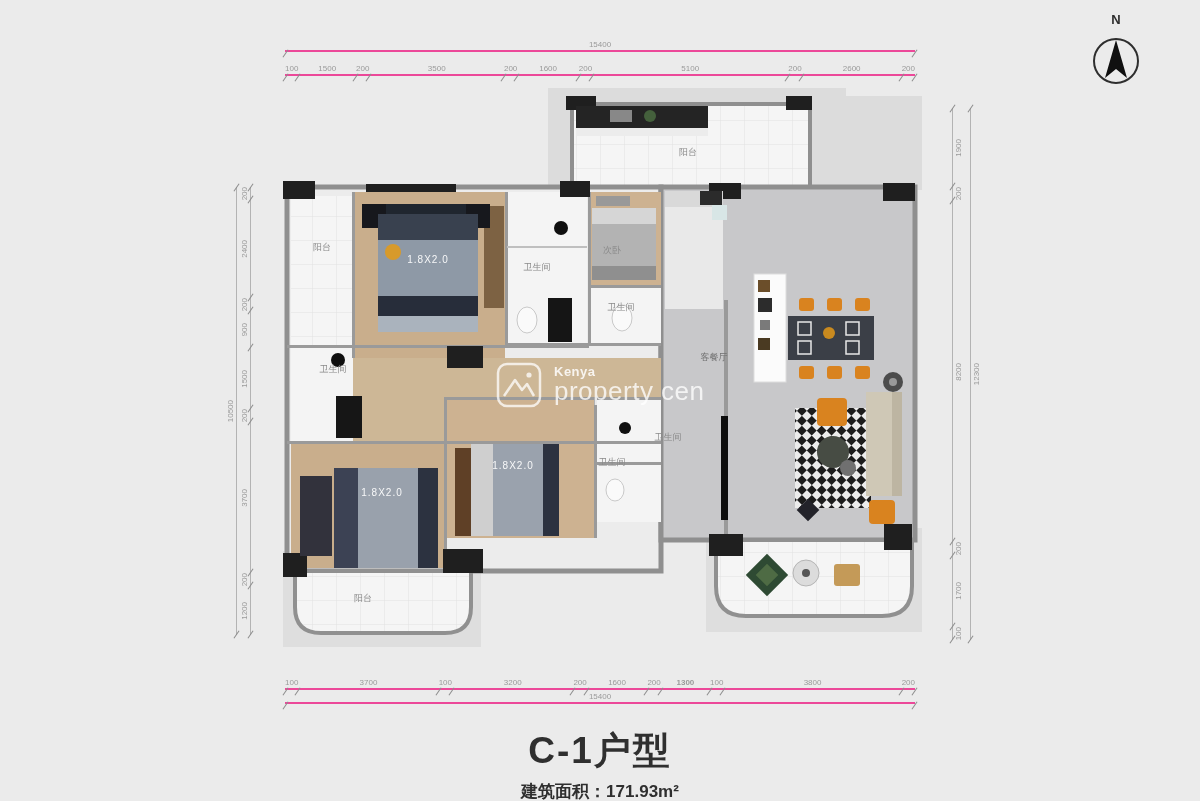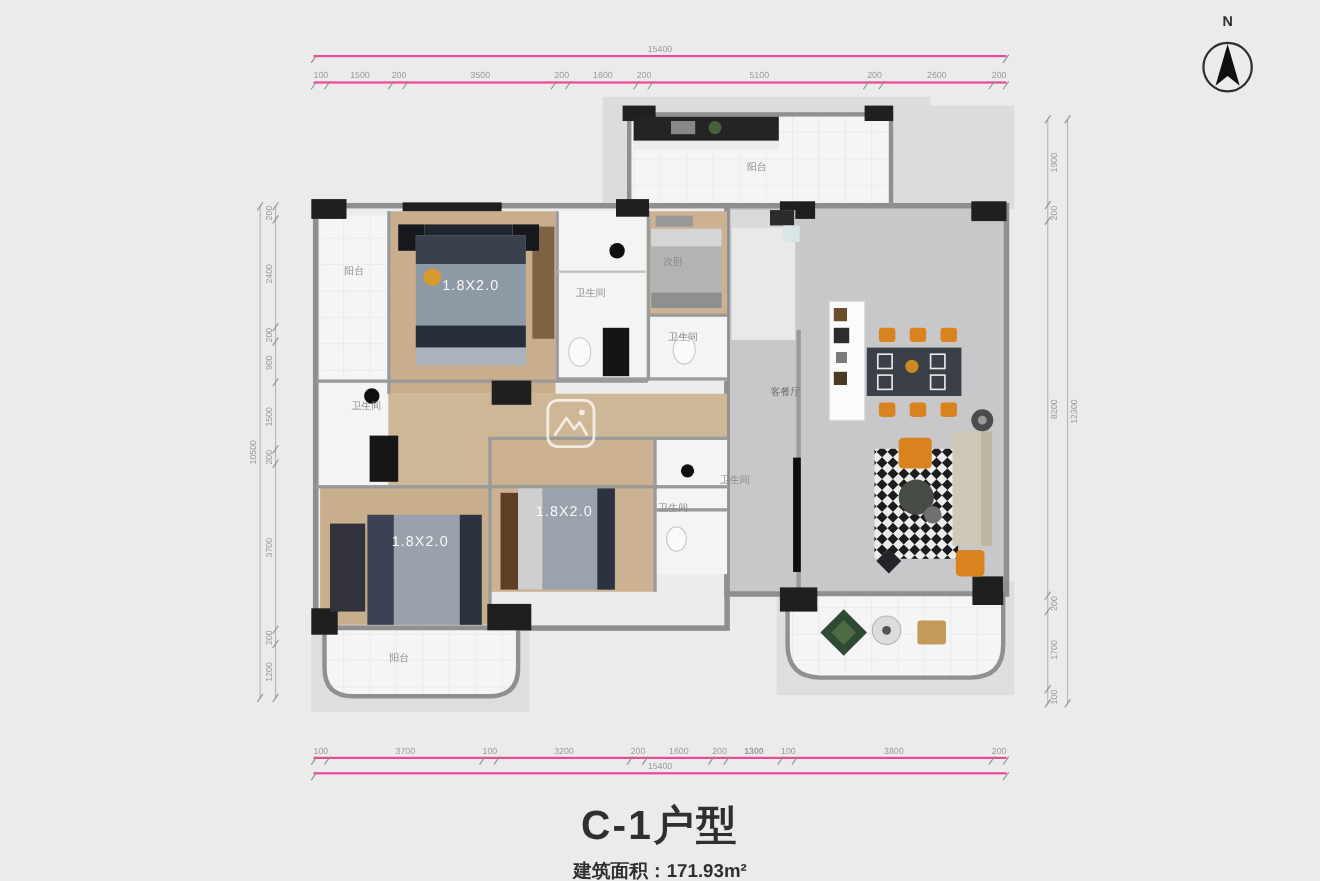--- a/index.html
+++ b/index.html
@@ -22,21 +22,21 @@
 
   .dimv.rev{border-right:none;border-left:1px solid #b3b3b3;}
   .dimv.rev .dim-seg{justify-content:flex-start;}
   .dimv.rev .dim-seg span{margin-right:0;margin-left:1px;}
   .dimv.rev .dim-seg::after{right:auto;left:-5px;}
   .dimv.rev::before{right:auto;left:-5px;}
 
   
   #labels{position:absolute;inset:0;pointer-events:none;}
   .plan-label{position:absolute;transform:translate(-50%,-50%);font-size:9px;color:#8a8a8a;white-space:nowrap;}
-  .plan-label.bed{color:rgba(255,255,255,.92);font-size:13px;letter-spacing:1px;}
+  .plan-label.bed{color:rgba(255,255,255,.92);font-size:10px;letter-spacing:1px;}
   .plan-label.dark{color:#707070;}
 
   
   .compass{position:absolute;left:1090px;top:10px;width:52px;text-align:center;}
   .compass-n{font-size:13px;font-weight:bold;color:#2e2e2e;line-height:20px;}
 
   
   .watermark{position:absolute;left:496px;top:362px;display:flex;align-items:center;gap:12px;pointer-events:none;}
   .wm-text{display:flex;flex-direction:column;line-height:1.05;}
   .wm-brand{font-size:13px;font-weight:600;color:rgba(255,255,255,.85);letter-spacing:.5px;}
@@ -225,32 +225,36 @@
       </g>
     </g>
   </svg>
 
   <div class="watermark">
     <svg width="46" height="46" viewBox="0 0 46 46">
       <rect x="2" y="2" width="42" height="42" rx="9" fill="none" stroke="rgba(255,255,255,.75)" stroke-width="2.5"></rect>
       <polyline points="8,34 19,18 26,28 31,22 38,34" fill="none" stroke="rgba(255,255,255,.75)" stroke-width="2.5" stroke-linejoin="round"></polyline>
       <circle cx="33" cy="13" r="2.6" fill="rgba(255,255,255,.75)"></circle>
     </svg>
+    <div class="wm-text">
+      <span class="wm-brand">Kenya</span>
+      <span class="wm-main">property cen</span>
+    </div>
   </div>
 
   <div id="labels">
       <span class="plan-label" style="left: 322px; top: 247px;">阳台</span>
       <span class="plan-label" style="left: 688px; top: 152px;">阳台</span>
       <span class="plan-label" style="left: 363px; top: 598px;">阳台</span>
       <span class="plan-label" style="left: 537px; top: 267px;">卫生间</span>
       <span class="plan-label" style="left: 621px; top: 307px;">卫生间</span>
       <span class="plan-label" style="left: 333px; top: 369px;">卫生间</span>
       <span class="plan-label" style="left: 668px; top: 437px;">卫生间</span>
       <span class="plan-label" style="left: 612px; top: 462px;">卫生间</span>
-      <span class="plan-label" style="left: 612px; top: 238px;">次卧</span>
+      <span class="plan-label" style="left: 612px; top: 250px;">次卧</span>
       <span class="plan-label dark" style="left: 714px; top: 357px;">客餐厅</span>
       <span class="plan-label bed" style="left: 428px; top: 259px;">1.8X2.0</span>
       <span class="plan-label bed" style="left: 382px; top: 492px;">1.8X2.0</span>
       <span class="plan-label bed" style="left: 513px; top: 465px;">1.8X2.0</span>
     </div>
 
   <div class="dimh" id="dim-top-overall" style="left:285px;top:36px;width:630px;height:14px;">
       <div class="dim-seg" style="flex-grow: 15400;">
         <span>15400</span>
       </div>

